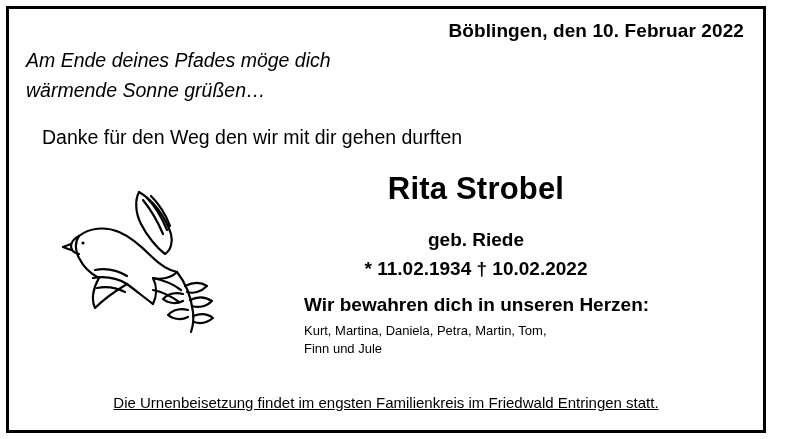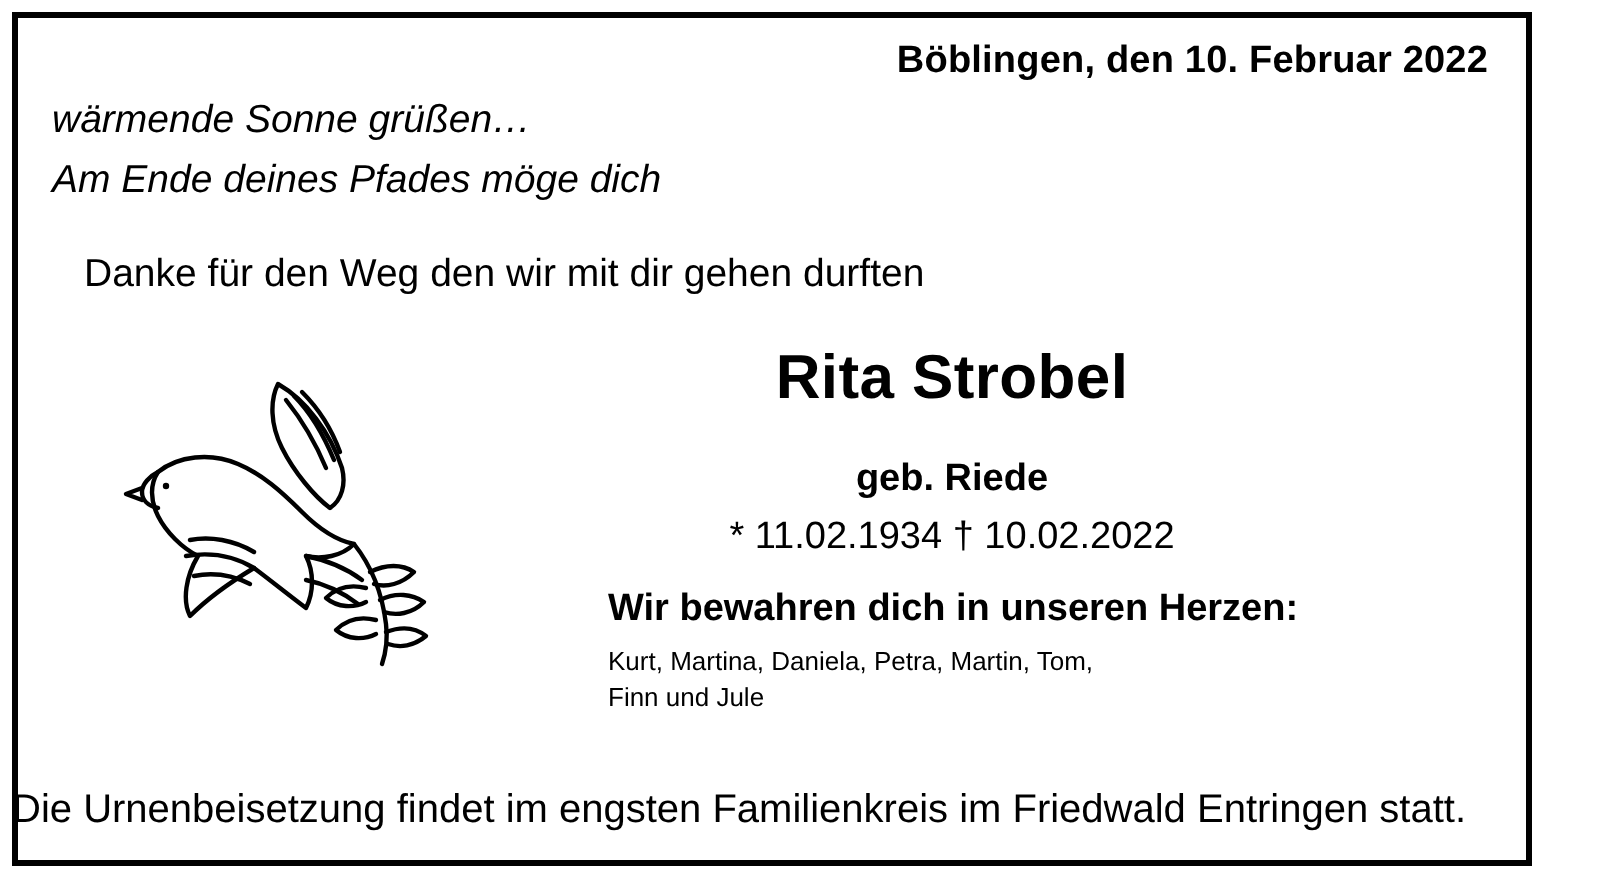--- a/index.html
+++ b/index.html
@@ -78,21 +78,21 @@
     line-height: 1.15;
   }
   .maiden-name {
     font-size: 19px;
     font-weight: bold;
     margin-top: 22px;
     line-height: 1.2;
   }
   .dates {
     font-size: 19px;
-    font-weight: normal;
+    font-weight: bold;
     margin-top: 7px;
     line-height: 1.2;
   }
   .family-block {
     position: absolute;
     top: 285px;
     left: 298px;
     right: 10px;
   }
   .family-heading {
@@ -103,22 +103,23 @@
   .family-names {
     font-size: 13px;
     line-height: 1.45;
     margin-top: 3px;
   }
   .closing-line {
     position: absolute;
     left: 0;
     right: 0;
     top: 388px;
-    text-align: left;
-    font-size: 20px;
+    text-align: center;
+    font-size: 15px;
+    text-decoration: underline;
   }
   .dove {
     position: absolute;
     left: 55px;
     top: 168px;
     width: 160px;
     height: 165px;
   }
   .dove svg {
     display: block;
@@ -130,22 +131,22 @@
 <body>
 
 <div class="page">
   <div class="border-frame"></div>
 
   <div class="content">
 
     <div class="date-line">Böblingen, den 10. Februar 2022</div>
 
     <div class="verse">
+      <div>Am Ende deines Pfades möge dich</div>
       <div>wärmende Sonne grüßen…</div>
-      <div>Am Ende deines Pfades möge dich</div>
     </div>
 
     <div class="thanks-line">Danke für den Weg den wir mit dir gehen durften</div>
 
     <div class="dove">
       <svg viewBox="0 0 160 165" xmlns="http://www.w3.org/2000/svg" fill="none" stroke="#000000" stroke-width="2.2" stroke-linecap="round" stroke-linejoin="round">
 
         <path d="M78 18 C92 26 104 42 110 60 C112 68 110 76 104 80 C96 74 86 62 80 50 C74 38 74 26 78 18 Z"></path>
         <path d="M82 26 C90 36 97 48 102 60"></path>
         <path d="M86 24 C94 32 101 44 106 56"></path>

